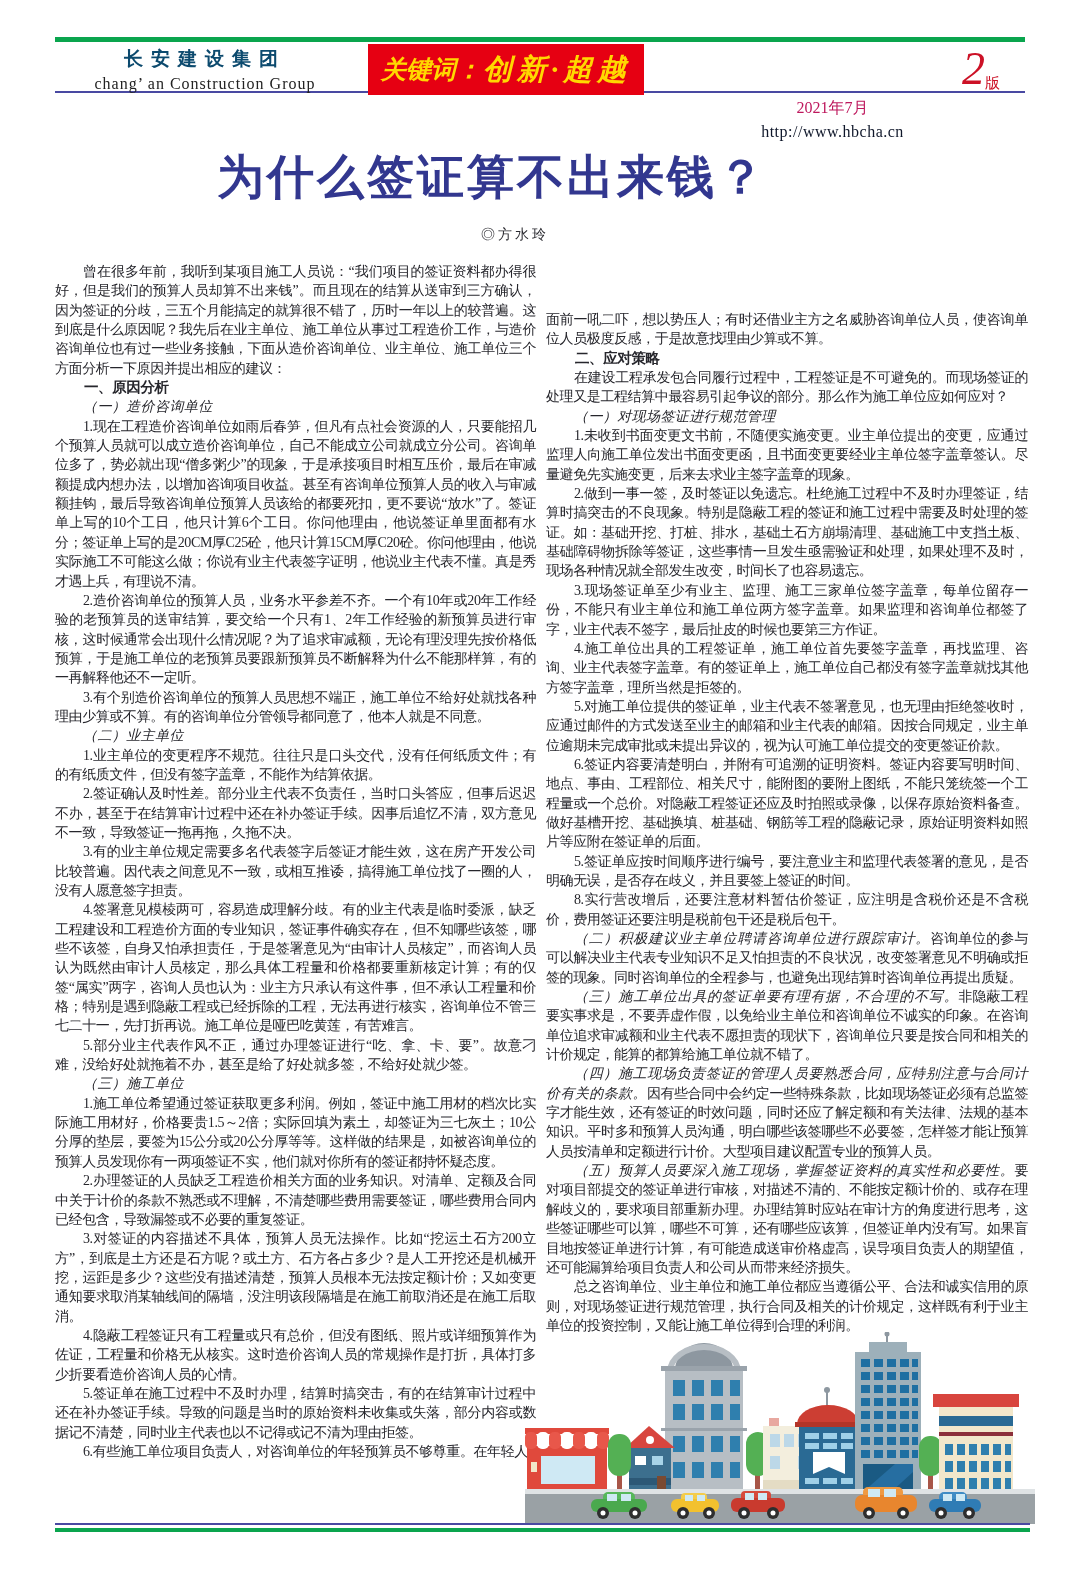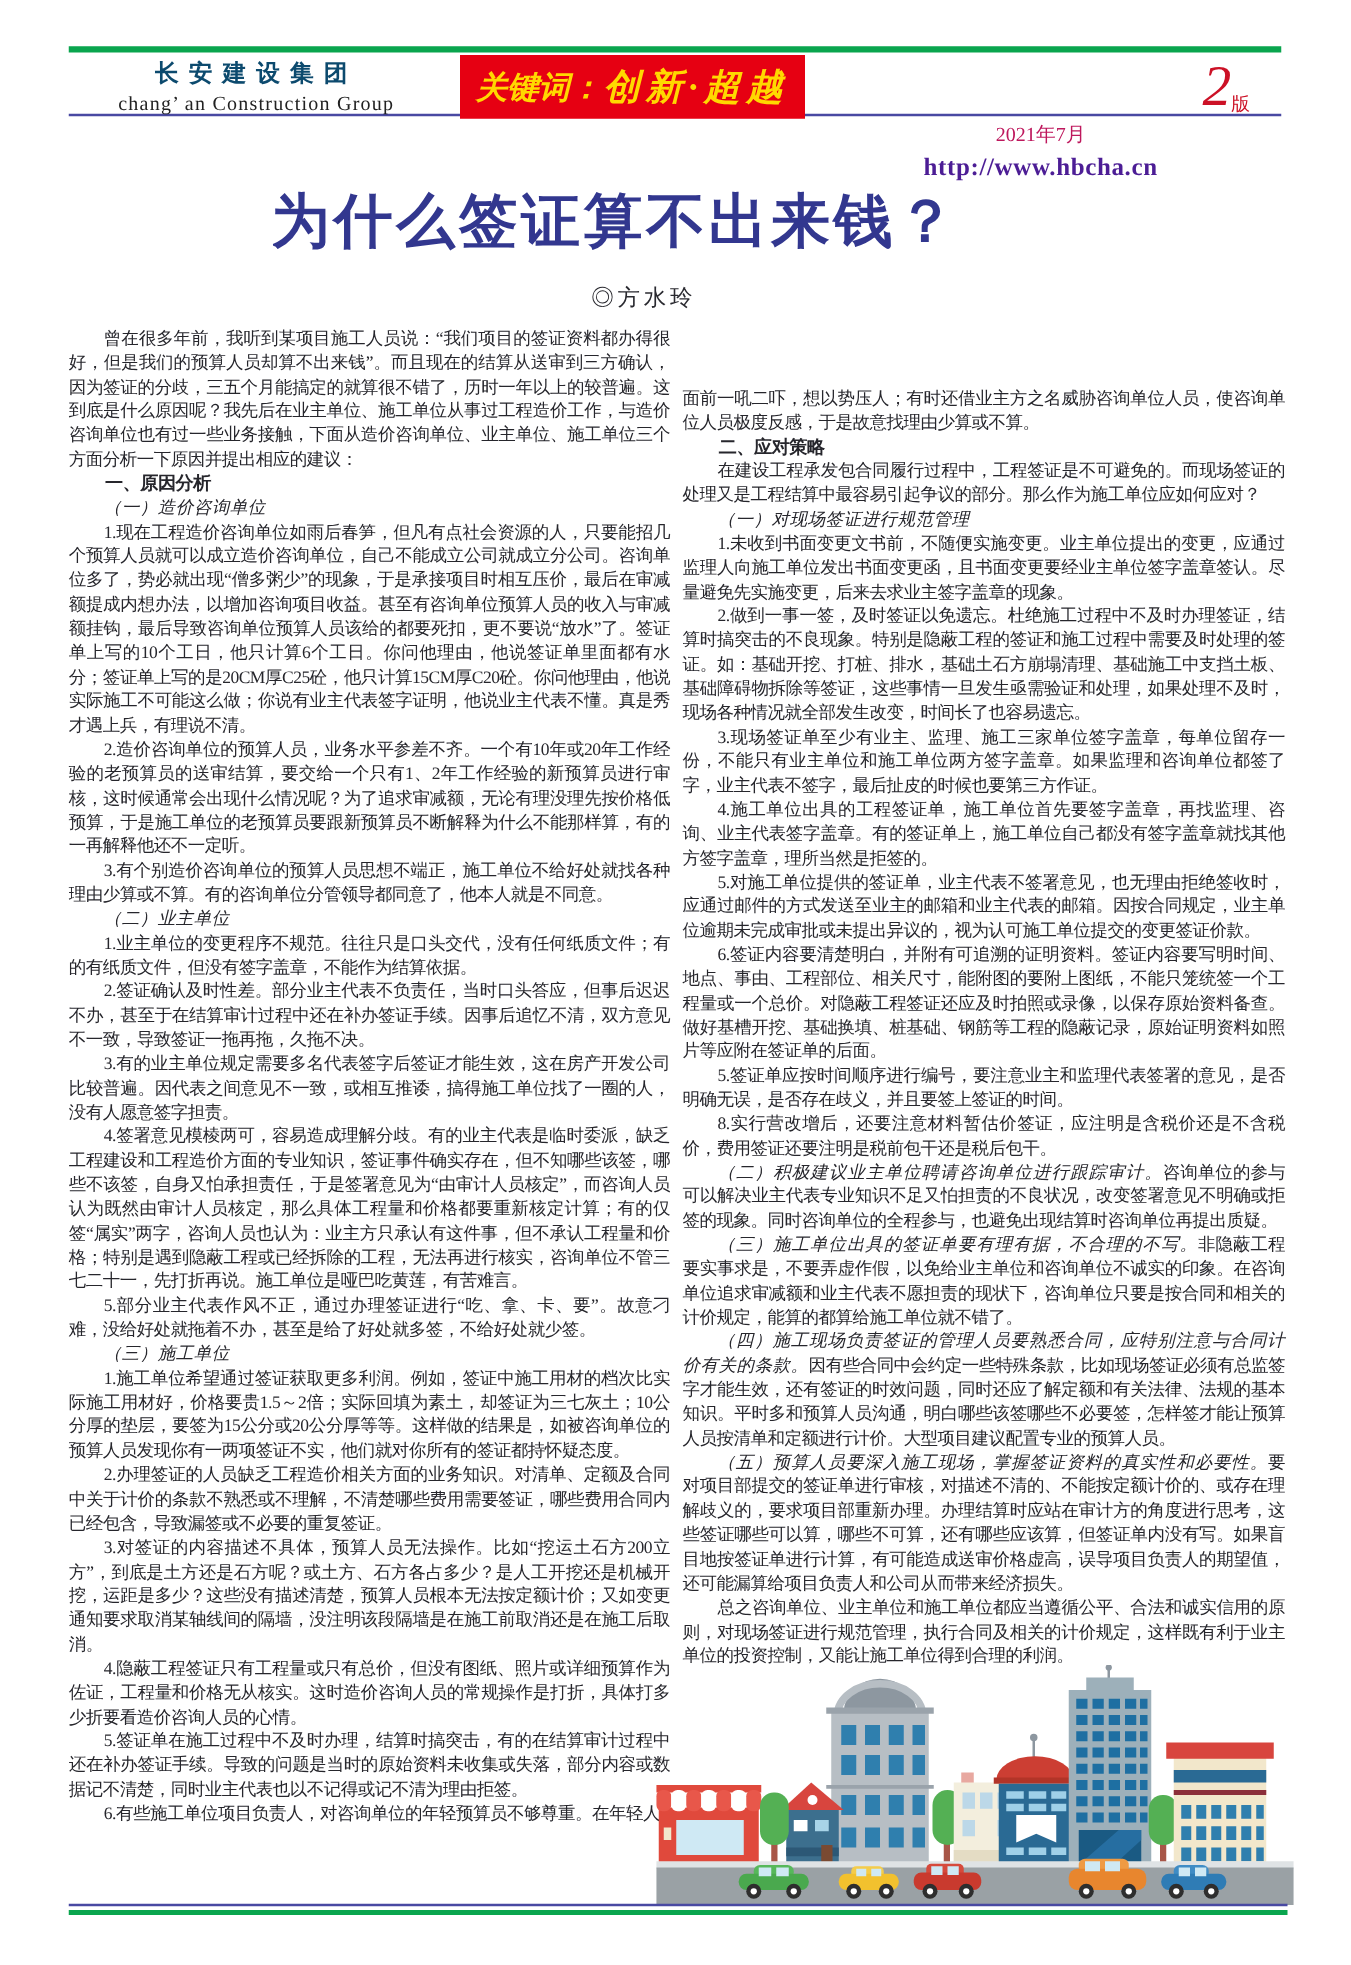--- a/index.html
+++ b/index.html
@@ -14,29 +14,29 @@
   .org-cn{font-family:"Liberation Sans",sans-serif;font-weight:bold;font-size:19px;
           letter-spacing:8px;color:#0c4a6e;}
   .org-en{font-family:Liberation Serif, serif;font-size:16px;color:#222;margin-top:3px;letter-spacing:1px;}
   .keyword-box{left:368px;top:44px;width:276px;height:51px;background:#e60012;z-index:3;
                display:flex;align-items:center;justify-content:center;color:#ffd800;
                font-family:"Liberation Serif",serif;font-weight:bold;}
   .keyword-label{font-size:25px;font-style:italic;}
   .keyword-text{font-size:29px;font-style:italic;letter-spacing:5px;margin-left:2px;}
   .issue-block{left:715px;top:50px;width:235px;text-align:center;font-family:"Liberation Serif",serif;}
   .issue-date{font-size:16px;color:#be185d;margin-top:48px;}
-  .issue-url{font-size:20px;font-weight:bold;color:#4c1d95;margin-top:4px;letter-spacing:0.5px;}
+  .issue-url{font-size:16px;font-weight:normal;color:#0f172a;margin-top:4px;letter-spacing:0.5px;}
   .page-num{left:962px;top:46px;width:70px;color:#cc1126;font-family:"Liberation Serif",serif;}
   .page-num .num{font-size:46px;font-style:italic;line-height:1;}
   .page-num .unit{font-size:15px;vertical-align:-4px;}
 
   
   .title{left:0;top:146px;width:984px;text-align:center;color:#32378f;
          font-family:"Liberation Serif",serif;font-weight:bold;font-size:47px;letter-spacing:3px;}
-  .author{left:0;top:226px;width:1030px;text-align:center;font-size:18px;color:#2a2a30;letter-spacing:3px;}
+  .author{left:0;top:226px;width:1030px;text-align:center;font-size:14px;color:#2a2a30;letter-spacing:3px;}
 
   
   .col{position:absolute;top:262px;font-size:14px;line-height:19.35px;letter-spacing:-0.4px;
        color:#26262c;text-align:justify;}
   #col-left{left:55px;width:481px;}
   #col-right{left:546px;width:482px;margin-top:48px;}
   .col p{margin:0;text-indent:2em;}
   .col p.pc{text-indent:0;}
   .col p.h{font-family:"Liberation Sans",sans-serif;font-weight:bold;font-size:14.5px;}
   .col p.k, .col span.kai{font-family:"Liberation Serif",serif;font-style:italic;letter-spacing:0.4px;}

